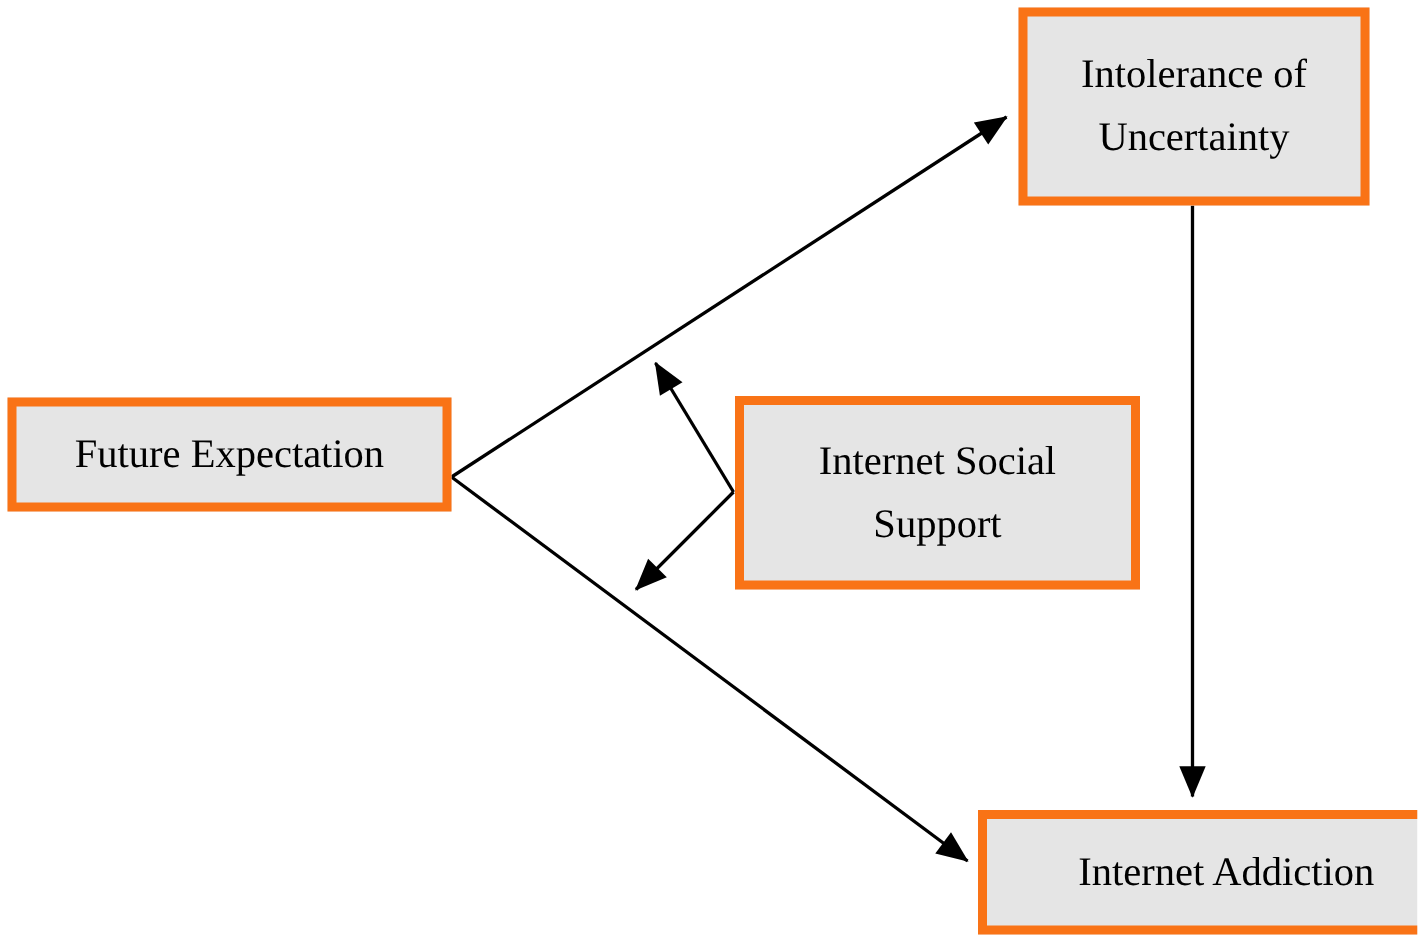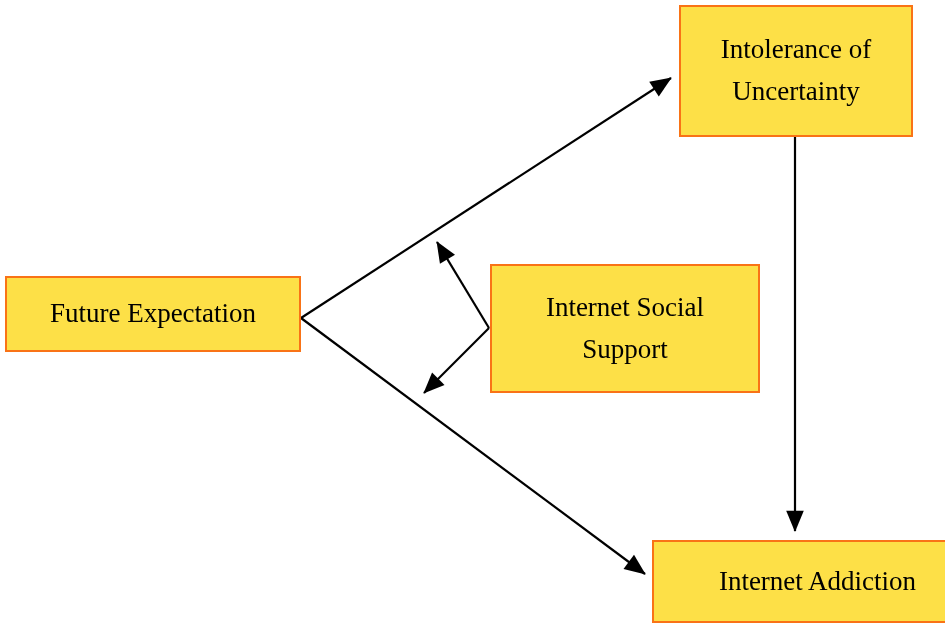--- a/index.html
+++ b/index.html
@@ -21,43 +21,43 @@
   #diagram-svg {
     position: absolute;
     left: 0;
     top: 0;
     width: 945px;
     height: 629px;
   }
   .node-box {
     position: absolute;
     box-sizing: border-box;
-    border: 2px solid #f97316;
-    background: #fde047;
+    border: 6px solid #f97316;
+    background: #e5e5e5;
     display: flex;
     align-items: center;
     justify-content: flex-start;
     text-align: center;
     color: #000000;
     font-family: "Liberation Serif", "DejaVu Serif", serif;
     font-size: 27px;
     line-height: 1.55;
     font-weight: 400;
     z-index: 2;
   }
   .node-label {
     display: block;
     width: 100%;
     padding: 0 6px;
     box-sizing: border-box;
     white-space: pre-line;
   }
   #node-future-expectation {
     left: 5px;
-    top: 276px;
+    top: 265px;
     width: 296px;
     height: 76px;
   }
   #node-intolerance-uncertainty {
     left: 679px;
     top: 5px;
     width: 234px;
     height: 132px;
   }
   #node-perceived-social-support {

